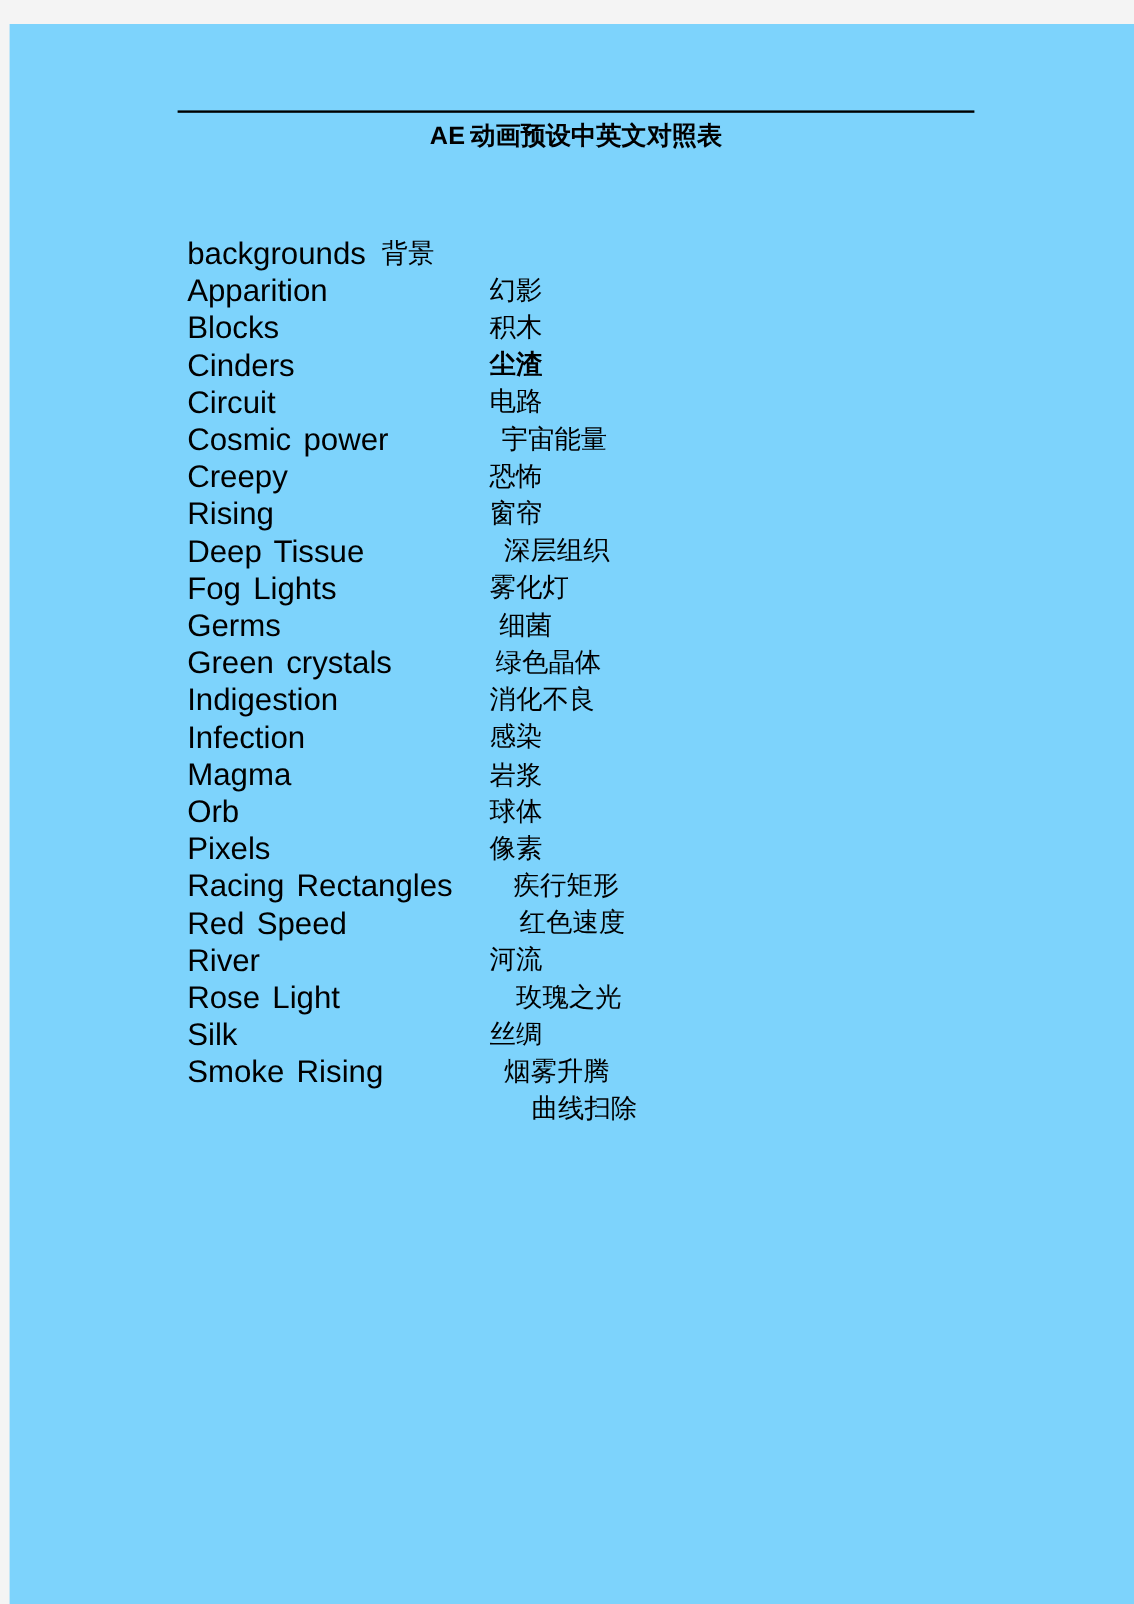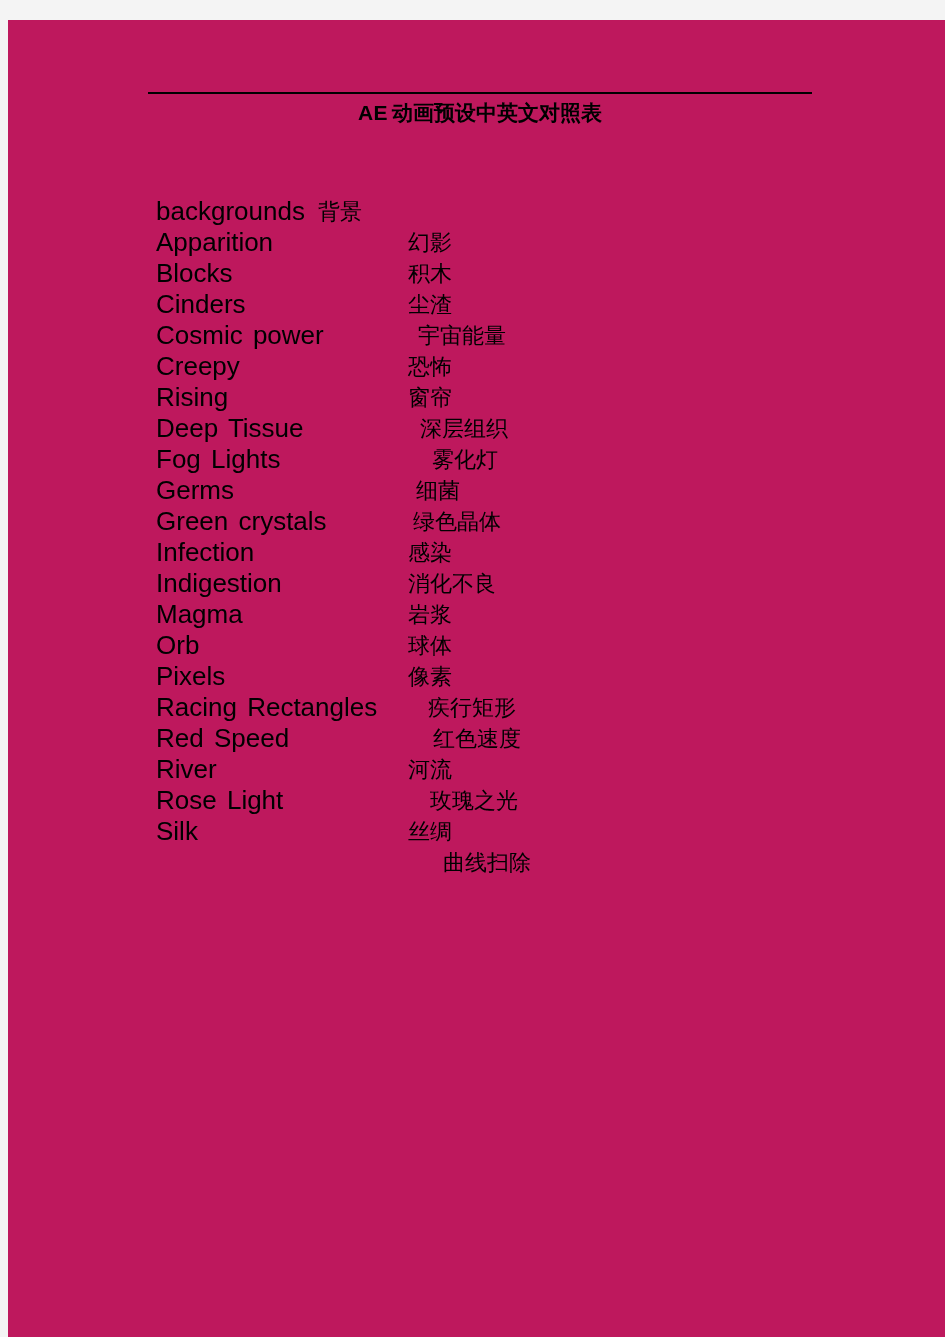--- a/index.html
+++ b/index.html
@@ -12,21 +12,21 @@
     background: #f4f4f4;
     font-family: "Liberation Sans", sans-serif;
     overflow: hidden;
   }
   .page {
     position: absolute;
     left: 8px;
     top: 20px;
     width: 937px;
     height: 1317px;
-    background: #be185d;
+    background: #7dd3fc;
   }
   .content {
     position: absolute;
     left: 140px;
     top: 0;
     width: 700px;
     height: 100%;
   }
   .title-rule {
     position: absolute;
@@ -110,59 +110,63 @@
         <div class="entry">
           <span class="term-en">Apparition</span>
           <span class="term-cn" style="left: 260px;">幻影</span>
         </div>
         <div class="entry">
           <span class="term-en">Blocks</span>
           <span class="term-cn" style="left: 260px;">积木</span>
         </div>
         <div class="entry">
           <span class="term-en">Cinders</span>
-          <span class="term-cn" style="left: 260px;">尘渣</span>
+          <span class="term-cn" style="left: 260px; font-weight: bold;">尘渣</span>
+        </div>
+        <div class="entry">
+          <span class="term-en">Circuit</span>
+          <span class="term-cn" style="left: 260px;">电路</span>
         </div>
         <div class="entry">
           <span class="term-en">Cosmic power</span>
           <span class="term-cn" style="left: 270px;">宇宙能量</span>
         </div>
         <div class="entry">
           <span class="term-en">Creepy</span>
           <span class="term-cn" style="left: 260px;">恐怖</span>
         </div>
         <div class="entry">
           <span class="term-en">Rising</span>
           <span class="term-cn" style="left: 260px;">窗帘</span>
         </div>
         <div class="entry">
           <span class="term-en">Deep Tissue</span>
           <span class="term-cn" style="left: 272px;">深层组织</span>
         </div>
         <div class="entry">
           <span class="term-en">Fog Lights</span>
-          <span class="term-cn" style="left: 260px; margin-left: 24px;">雾化灯</span>
+          <span class="term-cn" style="left: 260px;">雾化灯</span>
         </div>
         <div class="entry">
           <span class="term-en">Germs</span>
           <span class="term-cn" style="left: 268px;">细菌</span>
         </div>
         <div class="entry">
           <span class="term-en">Green crystals</span>
           <span class="term-cn" style="left: 265px;">绿色晶体</span>
         </div>
         <div class="entry">
+          <span class="term-en">Indigestion</span>
+          <span class="term-cn" style="left: 260px;">消化不良</span>
+        </div>
+        <div class="entry">
           <span class="term-en">Infection</span>
           <span class="term-cn" style="left: 260px;">感染</span>
         </div>
         <div class="entry">
-          <span class="term-en">Indigestion</span>
-          <span class="term-cn" style="left: 260px;">消化不良</span>
-        </div>
-        <div class="entry">
           <span class="term-en">Magma</span>
           <span class="term-cn" style="left: 260px; font-family: Liberation Serif, serif;">岩浆</span>
         </div>
         <div class="entry">
           <span class="term-en">Orb</span>
           <span class="term-cn" style="left: 260px;">球体</span>
         </div>
         <div class="entry">
           <span class="term-en">Pixels</span>
           <span class="term-cn" style="left: 260px;">像素</span>
@@ -181,18 +185,22 @@
         </div>
         <div class="entry">
           <span class="term-en">Rose Light</span>
           <span class="term-cn" style="left: 282px;">玫瑰之光</span>
         </div>
         <div class="entry">
           <span class="term-en">Silk</span>
           <span class="term-cn" style="left: 260px;">丝绸</span>
         </div>
         <div class="entry">
+          <span class="term-en">Smoke Rising</span>
+          <span class="term-cn" style="left: 272px;">烟雾升腾</span>
+        </div>
+        <div class="entry">
           <span class="term-cn" style="left: 295px;">曲线扫除</span>
         </div>
       </div>
 
   </div>
 </div>
 
 </body></html>

